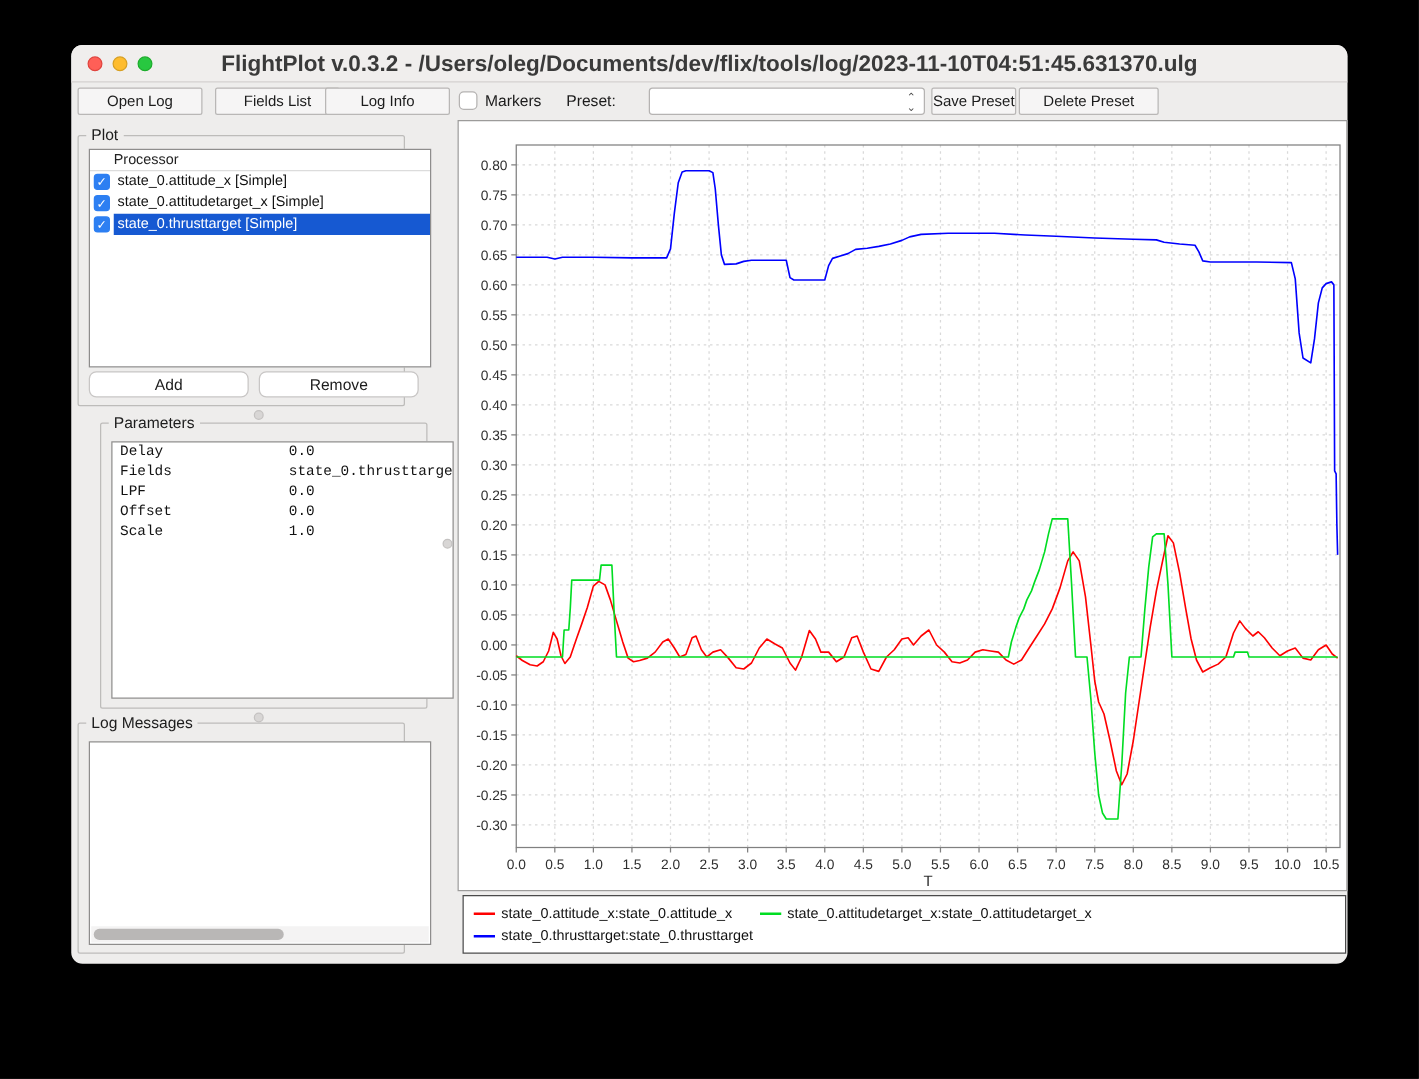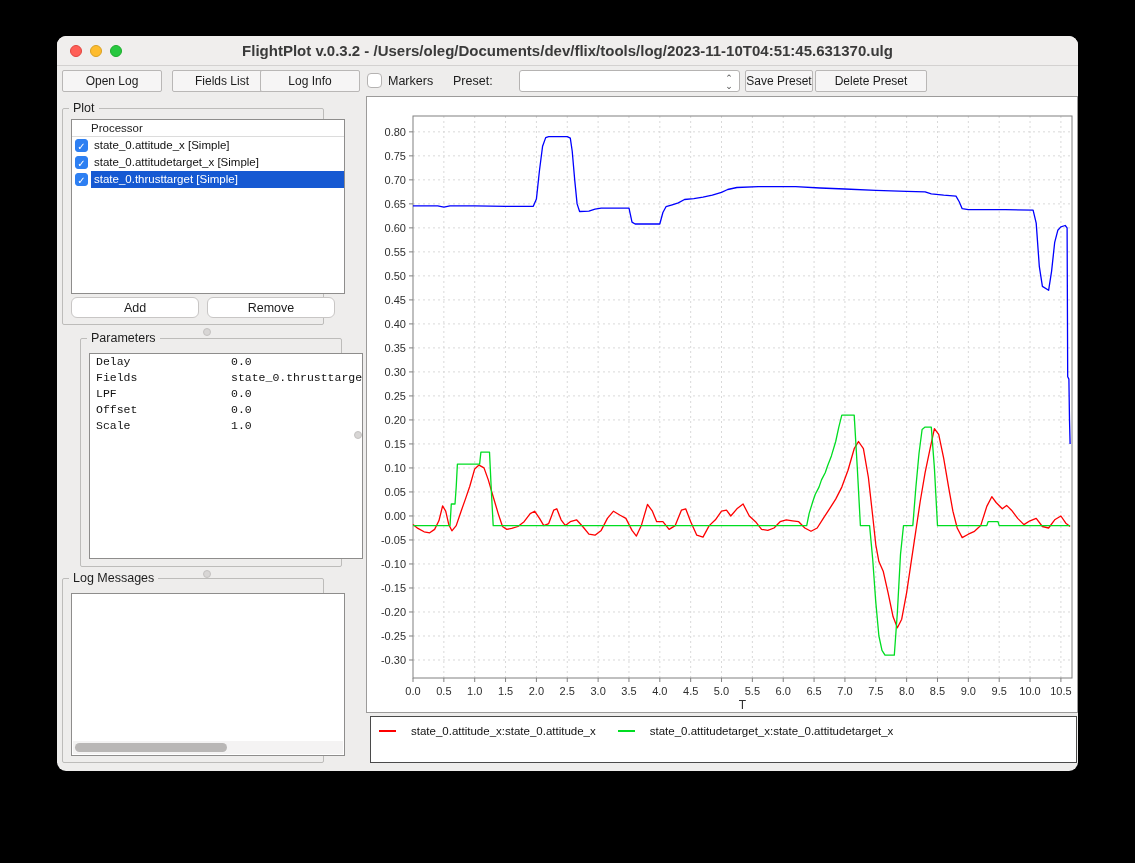--- a/index.html
+++ b/index.html
@@ -10,21 +10,21 @@
             box-shadow:0 22px 60px rgba(0,0,0,0.75); }
   
   .titlebar { position:absolute; left:0; top:0; width:100%; height:30px;
               background:#f0eeed; border-bottom:1px solid #d3d1d0; }
   .lights { position:absolute; left:13px; top:9px; display:flex; gap:8px; }
   .light { width:12px; height:12px; border-radius:50%; display:inline-block; }
   .light.red { background:#ff5f57; border:0.5px solid #e0443e; }
   .light.yellow { background:#febc2e; border:0.5px solid #d8a023; }
   .light.green { background:#28c840; border:0.5px solid #1dad2c; }
   .title { position:absolute; left:0; right:0; top:0; height:30px; line-height:30px;
-           text-align:center; font-size:15px; font-weight:bold; color:#3a3a3a; }
+           text-align:center; font-size:18px; font-weight:bold; color:#3a3a3a; }
   
   .toolbar { position:absolute; left:0; top:32px; width:100%; height:28px; }
   .tbtn { position:absolute; top:2px; height:22px; background:#f6f5f5;
           border:1px solid #b9b7b6; font-size:12px; color:#1c1c1c; text-align:center;
           font-family:"Liberation Sans", sans-serif; border-radius:2px; padding:0; }
   .lbl { position:absolute; top:2px; height:22px; line-height:22px; font-size:12.5px; color:#1c1c1c; }
   .mcb { position:absolute; left:310px; top:5px; width:15px; height:15px; background:#fff;
          border:1px solid #b5b3b2; border-radius:4px; }
   .combo { position:absolute; left:462px; top:2px; width:221px; height:22px; background:#fff;
            border:1px solid #b5b3b2; border-radius:3px; font-size:12px; line-height:20px;
@@ -66,21 +66,21 @@
   .splitter-dot { position:absolute; width:8px; height:8px; border-radius:50%;
                   background:#d8d6d5; border:1px solid #c4c2c1; }
   
   .chartbox { position:absolute; left:309px; top:60px; width:712px; height:617px;
               background:#fff; border:1px solid #9c9b9a; }
   .chart-tick { font-size:11px; fill:#2e2e2e; font-family:"Liberation Sans", sans-serif; }
   .chart-xlabel { font-size:12px; fill:#2e2e2e; font-family:"Liberation Sans", sans-serif; }
   .legend { position:absolute; left:313px; top:680px; width:707px; height:47px;
             background:#fff; border:1px solid #4a4a4a; padding:5px 8px; }
   .legend-row { display:flex; align-items:center; height:18px; gap:22px; }
-  .legend-entry { display:inline-flex; align-items:center; gap:15px; font-size:11.5px; color:#111; }
+  .legend-entry { display:inline-flex; align-items:center; gap:5px; font-size:11.5px; color:#111; }
   .legend-line { display:inline-block; width:17px; height:2px; }
 </style>
 </head>
 <body>
 
 <div class="window">
 
   <div class="titlebar">
     <div class="lights">
       <span class="light red"></span>
@@ -319,15 +319,21 @@
     <div class="legend-row" id="legend-row-0">
         <span class="legend-entry">
           <span class="legend-line" style="background: rgb(254, 0, 0);"></span>
           <span>state_0.attitude_x:state_0.attitude_x</span>
         </span>
         <span class="legend-entry">
           <span class="legend-line" style="background: rgb(0, 221, 34);"></span>
           <span>state_0.attitudetarget_x:state_0.attitudetarget_x</span>
         </span>
       </div>
+    <div class="legend-row" id="legend-row-1">
+        <span class="legend-entry">
+          <span class="legend-line" style="background: rgb(0, 0, 254);"></span>
+          <span>state_0.thrusttarget:state_0.thrusttarget</span>
+        </span>
+      </div>
   </div>
 
 </div>
 
 </body></html>

